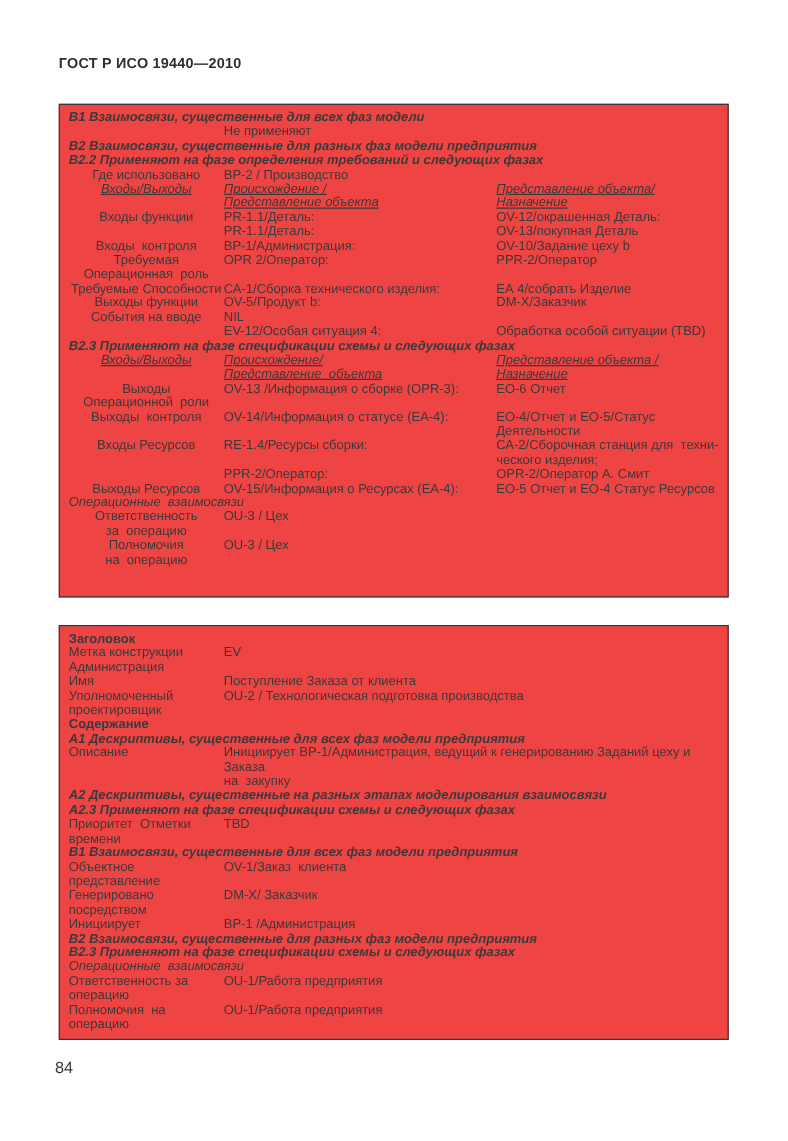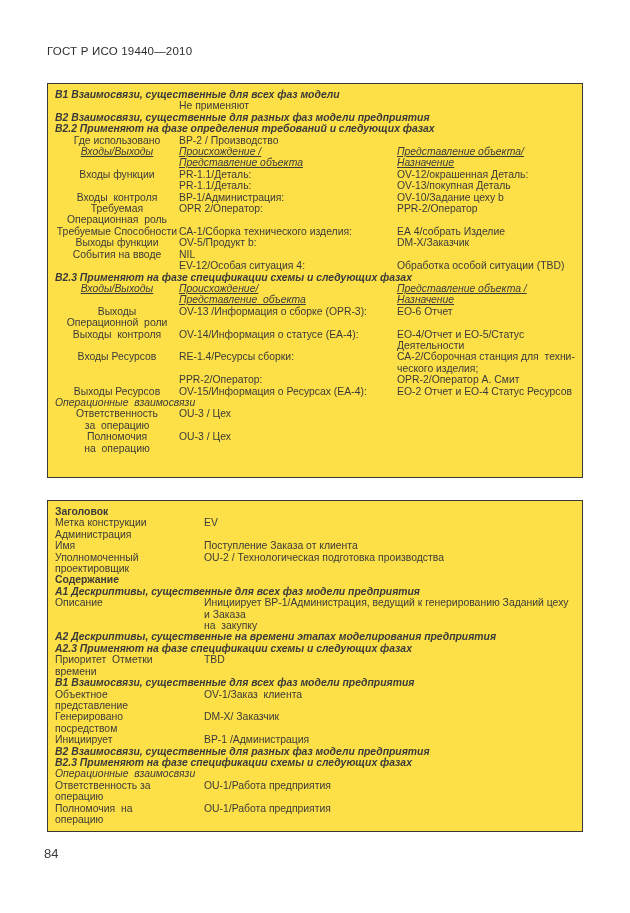--- a/index.html
+++ b/index.html
@@ -3,37 +3,37 @@
 <meta charset="utf-8">
 <style>
   html,body{margin:0;padding:0;}
   body{
     width:630px;height:913px;position:relative;background:#ffffff;
     font-family:"Liberation Sans","DejaVu Sans",sans-serif;
     color:#333;-webkit-font-smoothing:antialiased;
   }
   .doc-header{
     position:absolute;left:47px;top:45px;
-    font-size:11.5px;font-weight:normal;color:#2e2e2e;letter-spacing:.2px;
+    font-size:11.5px;font-weight:bold;color:#2e2e2e;letter-spacing:.2px;
   }
   .tbl{
     position:absolute;left:47px;width:536px;box-sizing:border-box;
-    border:1px solid #383838;background:#fde047;
+    border:1px solid #383838;background:#ef4444;
     padding:5px 6px 6px 7px;
     font-size:10.4px;line-height:11.4px;color:#3a3a3a;
   }
   #t1{top:83px;min-height:395px;}
   #t2{top:500px;min-height:326px;}
   .trow{display:flex;align-items:flex-start;}
   .cell{white-space:pre-wrap;}
   .full{width:100%;}
   .c1a{width:124px;flex:none;text-align:center;}
   .c2a{width:218px;flex:none;}
   .c3a{flex:1;min-width:0;}
-  .c1b{width:149px;flex:none;}
+  .c1b{width:124px;flex:none;}
   .c2b{flex:1;min-width:0;}
   .t-section .full{font-weight:bold;font-style:italic;}
   .t-bold .full{font-weight:bold;}
   .t-note .full{font-style:italic;}
   .it .cell{font-style:italic;text-decoration:underline;}
   .sec-heading{
     position:absolute;left:75px;top:486px;
     font-size:11px;font-weight:bold;color:#2e2e2e;margin-top:40px;
   }
   .page-num{
@@ -142,21 +142,21 @@
 ческого изделия;</div>
       </div>
       <div class="trow t-row">
         <div class="cell c1a"></div>
         <div class="cell c2a">PPR-2/Оператор:</div>
         <div class="cell c3a">OPR-2/Оператор А. Смит</div>
       </div>
       <div class="trow t-row">
         <div class="cell c1a">Выходы Ресурсов</div>
         <div class="cell c2a">OV-15/Информация о Ресурсах (ЕА-4):</div>
-        <div class="cell c3a">ЕО-2 Отчет и ЕО-4 Статус Ресурсов</div>
+        <div class="cell c3a">ЕО-5 Отчет и ЕО-4 Статус Ресурсов</div>
       </div>
       <div class="trow t-note">
         <div class="cell full">Операционные  взаимосвязи</div>
       </div>
       <div class="trow t-row">
         <div class="cell c1a">Ответственность
 за  операцию</div>
         <div class="cell c2a">OU-3 / Цех</div>
         <div class="cell c3a"></div>
       </div>
@@ -195,21 +195,21 @@
       </div>
       <div class="trow t-section">
         <div class="cell full">А1 Дескриптивы, существенные для всех фаз модели предприятия</div>
       </div>
       <div class="trow t-row">
         <div class="cell c1b">Описание</div>
         <div class="cell c2b">Инициирует ВР-1/Администрация, ведущий к генерированию Заданий цеху и Заказа
 на  закупку</div>
       </div>
       <div class="trow t-section">
-        <div class="cell full">А2 Дескриптивы, существенные на времени этапах моделирования предприятия</div>
+        <div class="cell full">А2 Дескриптивы, существенные на разных этапах моделирования взаимосвязи</div>
       </div>
       <div class="trow t-section">
         <div class="cell full">А2.3 Применяют на фазе спецификации схемы и следующих фазах</div>
       </div>
       <div class="trow t-row">
         <div class="cell c1b">Приоритет  Отметки
 времени</div>
         <div class="cell c2b">TBD</div>
       </div>
       <div class="trow t-section">

